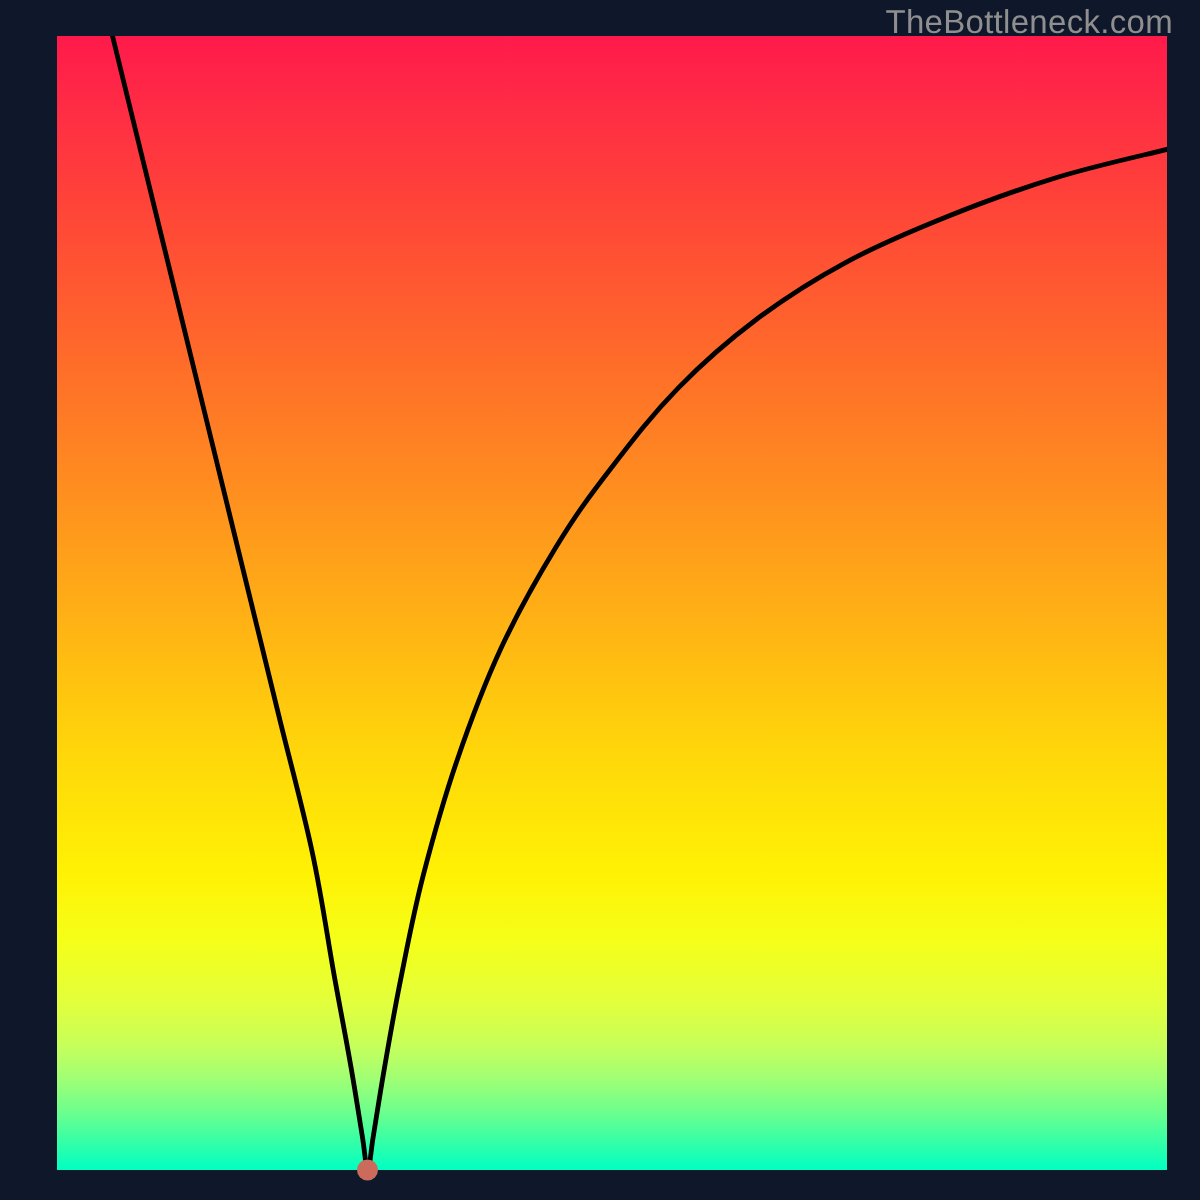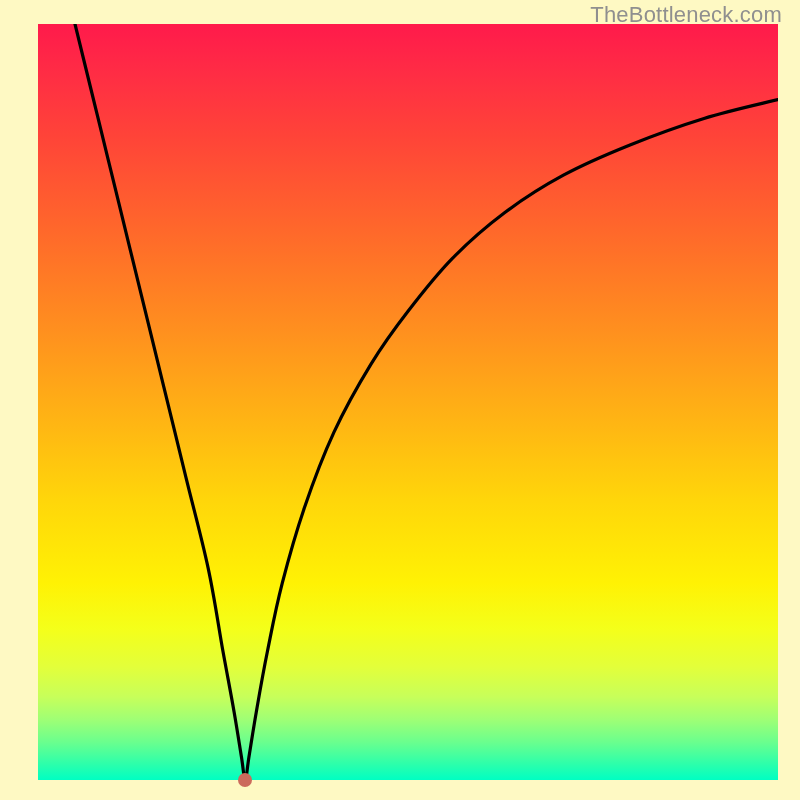--- a/index.html
+++ b/index.html
@@ -10,21 +10,21 @@
     background: #000;
     overflow: hidden;
     font-family: Arial, Helvetica, sans-serif;
   }
   .frame {
     position: absolute;
     left: 0;
     top: 0;
     width: 800px;
     height: 800px;
-    background: #fef9c3;
+    background: #0f172a;
     text-decoration: underline;
   }
   .plot {
     position: absolute;
     left: 38px;
     top: 24px;
     width: 740px;
     height: 756px;
     
     background: linear-gradient(

